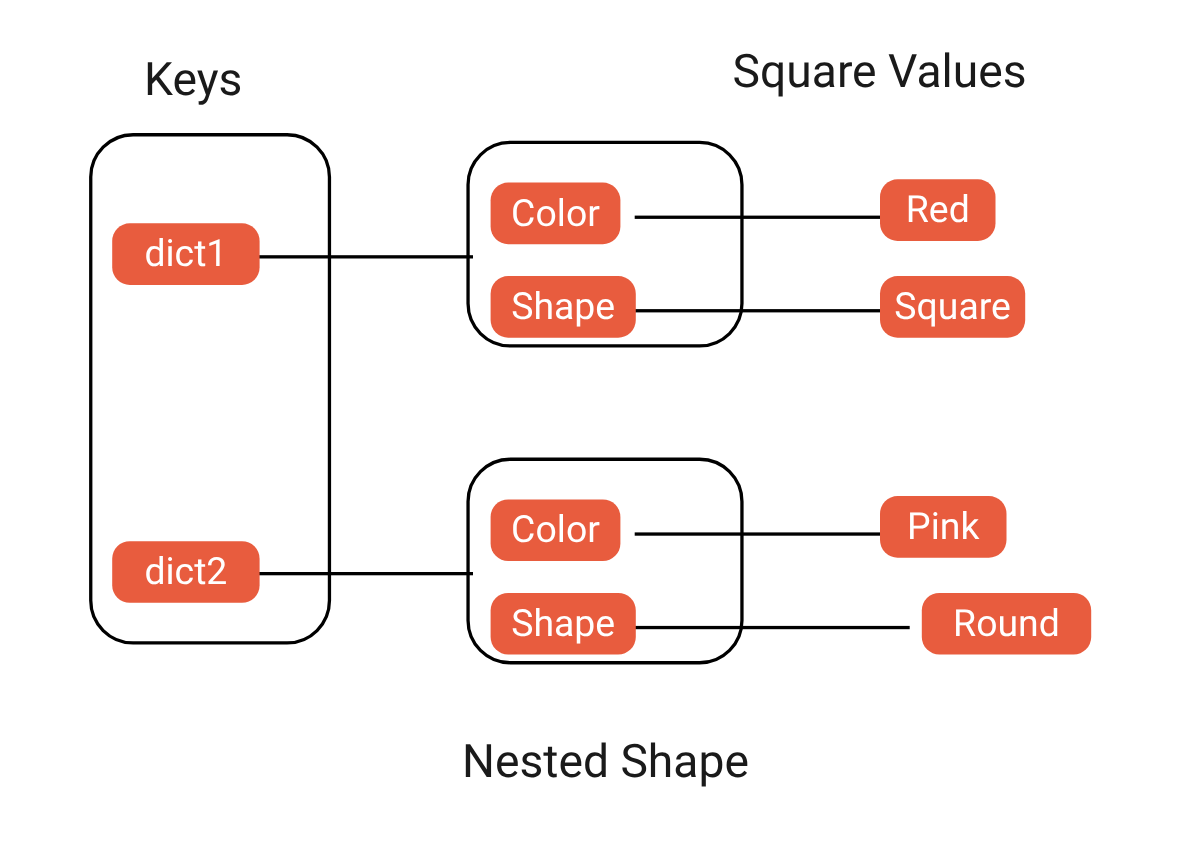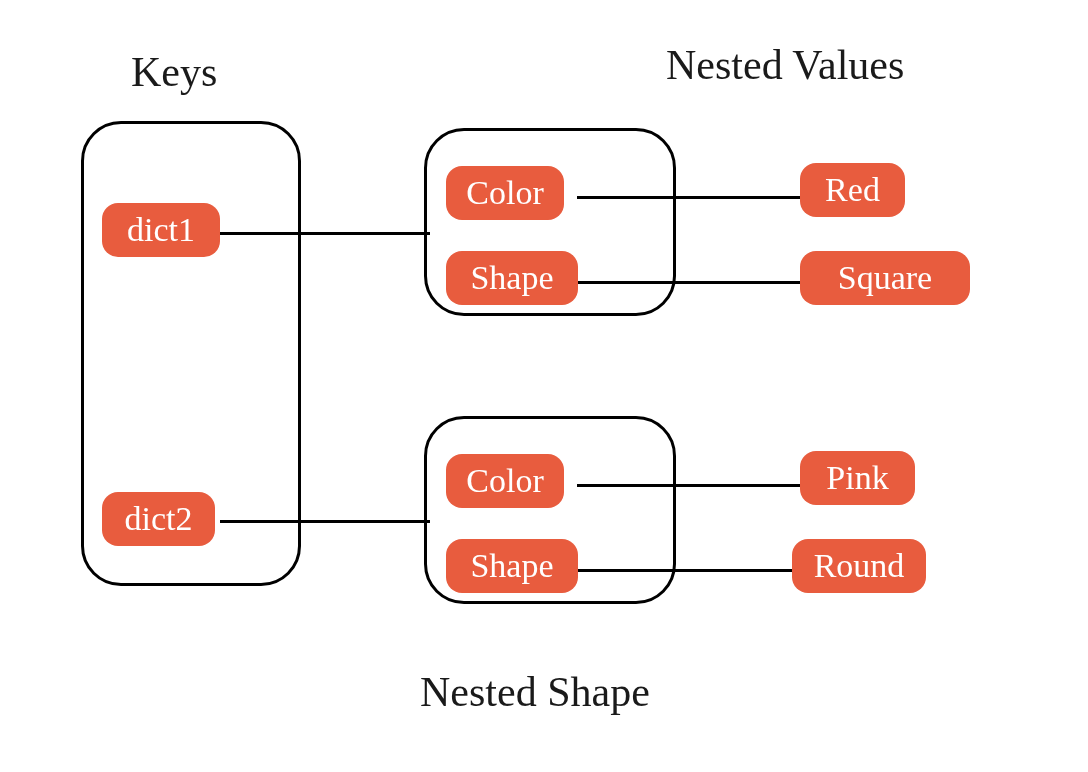--- a/index.html
+++ b/index.html
@@ -1,15 +1,15 @@
 <!DOCTYPE html>
 <html><head>
   <meta charset="utf-8">
   <style>
-    * { margin: 0; padding: 0; box-sizing: border-box; font-family: Liberation Serif, serif; }
+    * { margin: 0; padding: 0; box-sizing: border-box; }
     body {
       width: 1088px;
       height: 772px;
       background: white;
       font-family: -apple-system, BlinkMacSystemFont, "Segoe UI", Roboto, sans-serif;
       position: relative;
     }
     .label-heading {
       position: absolute;
       font-size: 42px;
@@ -36,46 +36,46 @@
     }
     .line {
       position: absolute;
       background: #000;
     }
   </style>
 </head>
 <body>
 
 <div class="label-heading" style="left:131px; top:48px;">Keys</div>
-<div class="label-heading" style="left:666px; top:41px;">Nested Values</div>
+<div class="label-heading" style="left:666px; top:41px;">Square Values</div>
 <div class="label-heading" style="left:420px; top:668px;">Nested Shape</div>
 
 <div class="line" style="left:220px; top:232px; width:210px; height:3px;"></div>
 
 <div class="line" style="left:220px; top:520px; width:210px; height:3px;"></div>
 
 <div class="line" style="left:577px; top:196px; width:250px; height:3px;"></div>
 
 <div class="line" style="left:577px; top:281px; width:250px; height:3px;"></div>
 
 <div class="line" style="left:577px; top:484px; width:250px; height:3px;"></div>
 
 <div class="line" style="left:577px; top:569px; width:250px; height:3px;"></div>
 
 <div class="box" style="left:81px; top:121px; width:220px; height:465px;"></div>
 
 <div class="box" style="left:424px; top:128px; width:252px; height:188px;"></div>
 <div class="box" style="left:424px; top:416px; width:252px; height:188px;"></div>
 
-<div class="pill" style="left:102px; top:203px; width:118px;">dict1</div>
-<div class="pill" style="left:102px; top:492px; width:113px;">dict2</div>
+<div class="pill" style="left:102px; top:203px; width:134px;">dict1</div>
+<div class="pill" style="left:102px; top:492px; width:134px;">dict2</div>
 
 <div class="pill" style="left:446px; top:166px; width:118px;">Color</div>
 <div class="pill" style="left:446px; top:251px; width:132px;">Shape</div>
 
 <div class="pill" style="left:446px; top:454px; width:118px;">Color</div>
 <div class="pill" style="left:446px; top:539px; width:132px;">Shape</div>
 
 <div class="pill" style="left:800px; top:163px; width:105px;">Red</div>
-<div class="pill" style="left:800px; top:251px; width:170px;text-align:right;">Square</div>
+<div class="pill" style="left:800px; top:251px; width:132px;text-align:right;">Square</div>
 
 <div class="pill" style="left:800px; top:451px; width:115px;">Pink</div>
-<div class="pill" style="left:792px; top:539px; width:134px;">Round</div>
+<div class="pill" style="left:838px; top:539px; width:154px;">Round</div>
 
 </body></html>

